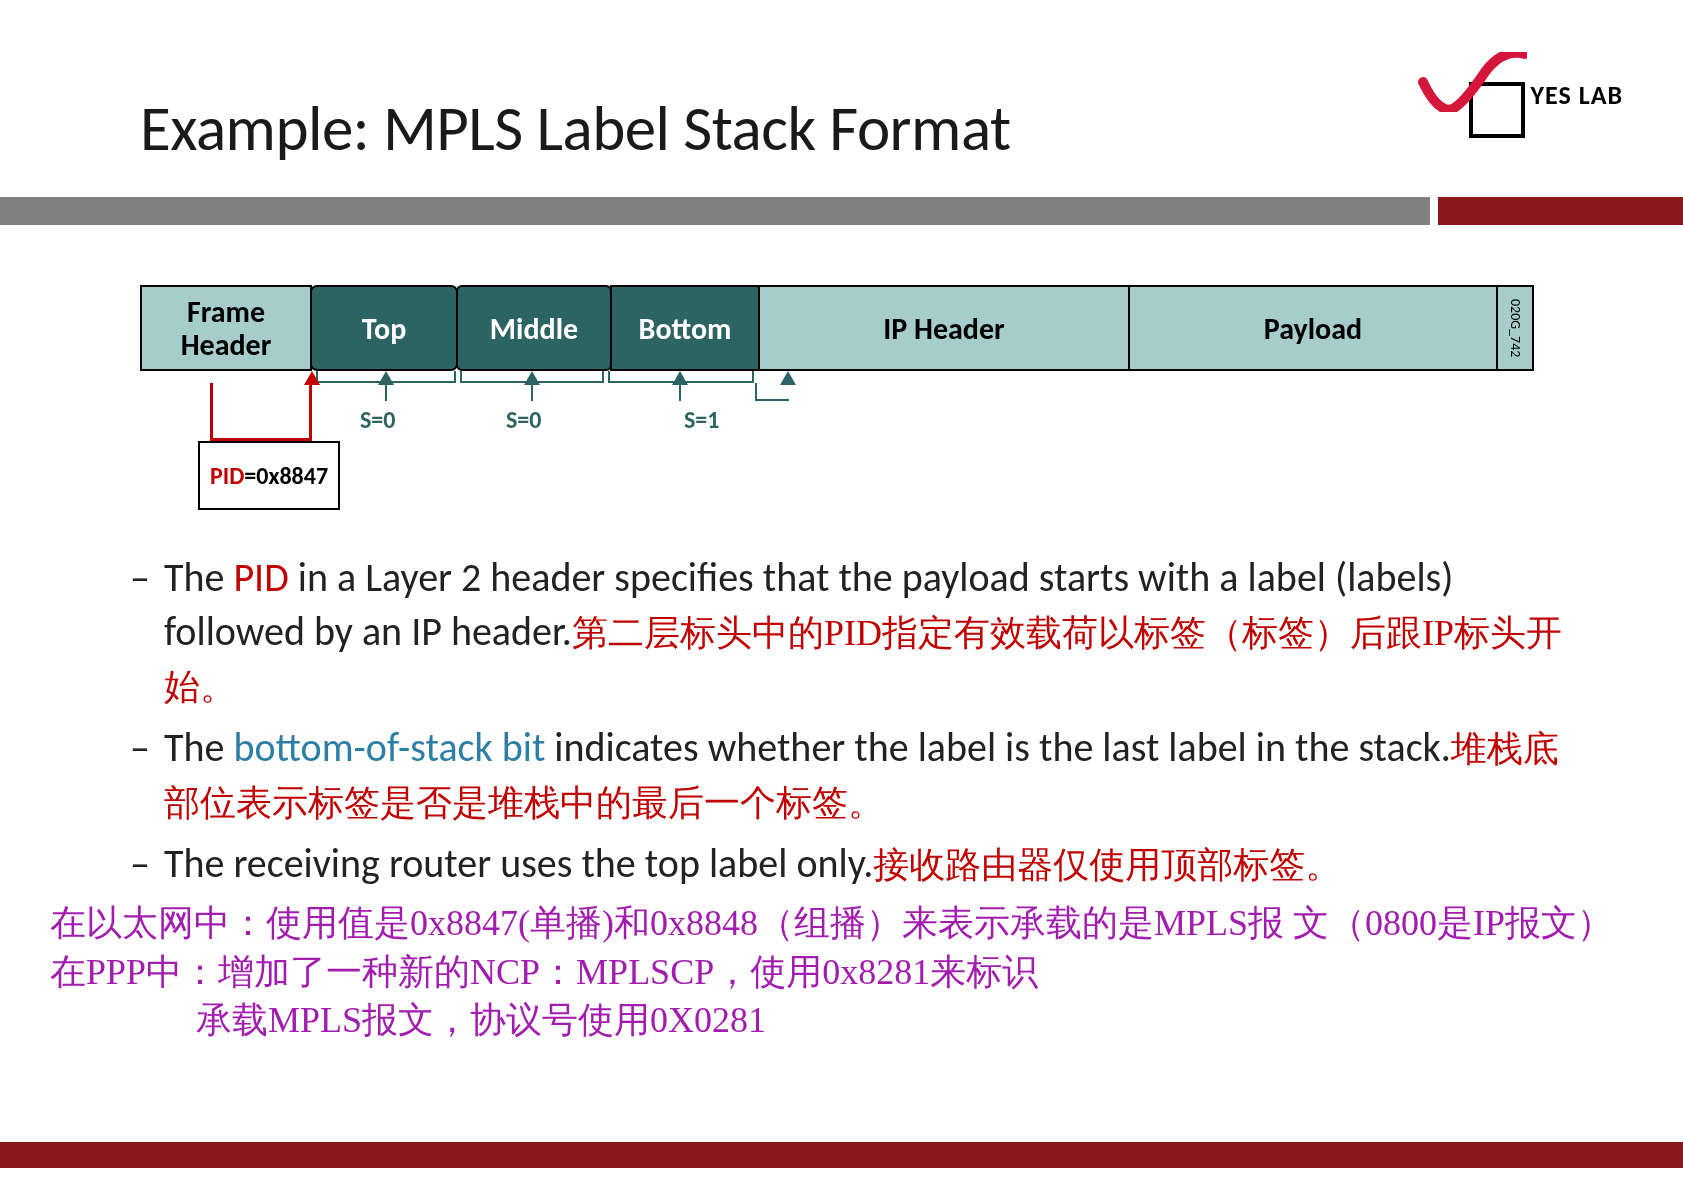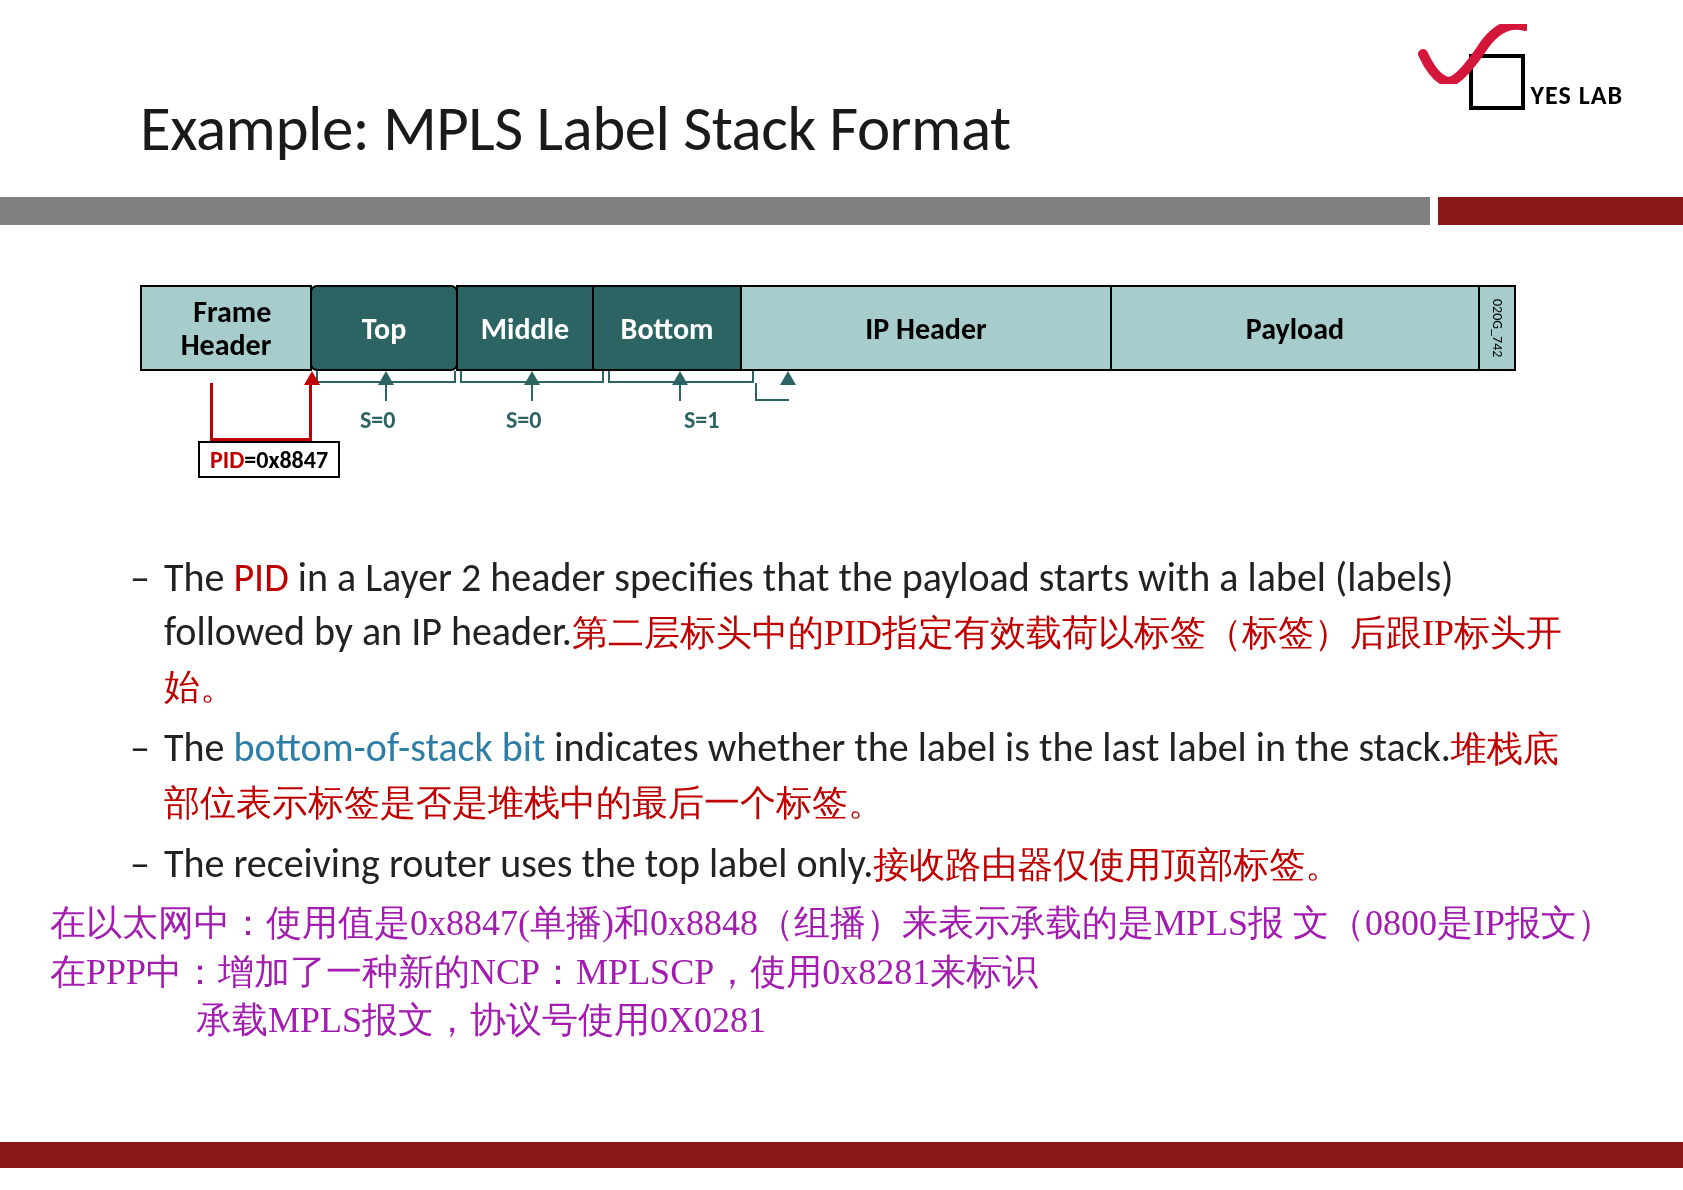--- a/index.html
+++ b/index.html
@@ -13,24 +13,23 @@
     }
     .slide {
       width: 1683px;
       height: 1190px;
       padding: 0;
       position: relative;
     }
     
     .logo {
       position: absolute;
-      top: 54px;
+      top: 82px;
       right: 60px;
       display: flex;
-      align-items: flex-end;
     }
     .logo-box {
       width: 56px;
       height: 56px;
       border: 4px solid #000;
       position: relative;
     }
     .logo-swoosh {
       position: absolute;
       top: -34px;
@@ -78,31 +77,31 @@
       height: 86px;
       width: 100%;
     }
     .boxes .cell {
       border: 2px solid #000;
       display: flex;
       align-items: center;
       justify-content: center;
       font-weight: 700;
       font-size: 30px;
-      text-align: right;
+      text-align: center;
       line-height: 1.1;
       white-space: pre-line;
       background:#a7cccc;
     }
     .boxes .cell.darker { background:#2c6363; color:#fff; }
     .boxes .cell.lighter { background:#a7cccc; }
     .boxes .cell + .cell { margin-left:-2px; }
     .c-frame { width: 172px; }
     .c-top   { width: 148px; border-radius: 7px; }
-    .c-mid   { width: 138px; }
+    .c-mid   { width: 156px; border-radius: 6px; }
     .c-bot   { width: 150px; }
     .c-ip    { width: 372px; }
     .c-pay   { width: 370px; }
     .note020 {
       width: 38px;
       border: 2px solid #000;
       margin-left:-2px;
       display:flex;
       align-items:center;
       justify-content:center;
@@ -116,21 +115,21 @@
     .annot {
       position: relative;
       height: 120px;
       margin-left: 0;
     }
     .pid-box {
       position: absolute;
       top: 70px;
       left: 58px;
       border: 2px solid #000;
-      padding: 2px 10px;
+      padding: 18px 10px;
       font-size: 24px;
       font-weight: 700;
       background:#fff;
     }
     .pid-box .pid-key { color:#c00000; }
     
     .s-line {
       position:absolute;
       width:2px;
       background:#2c6363;

